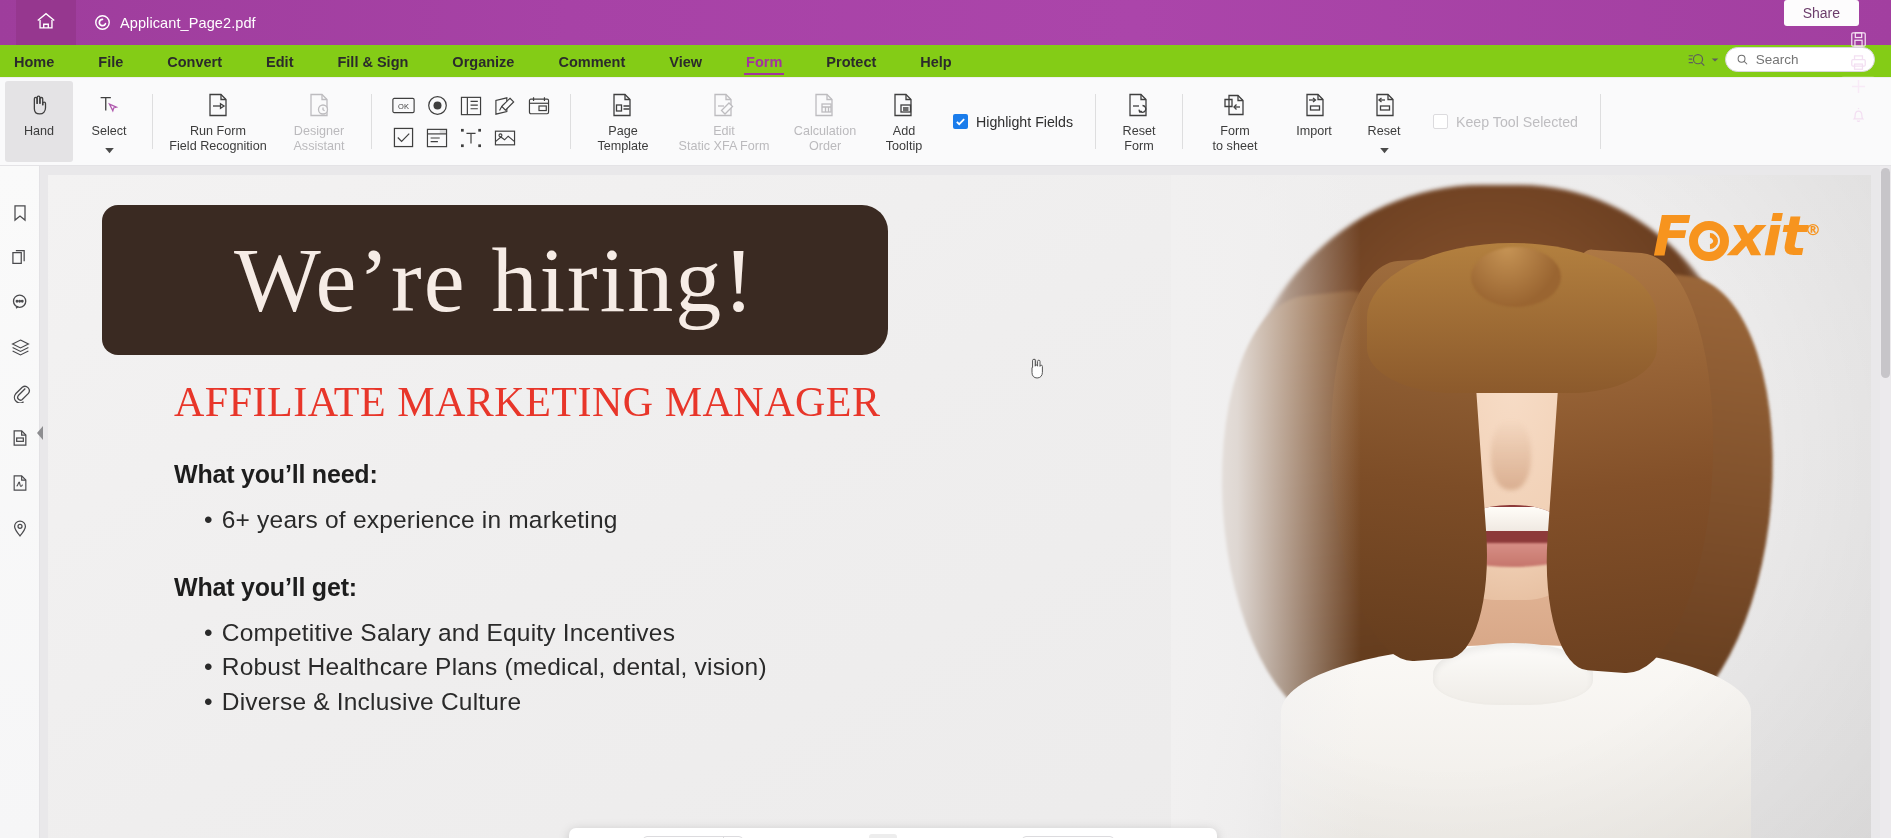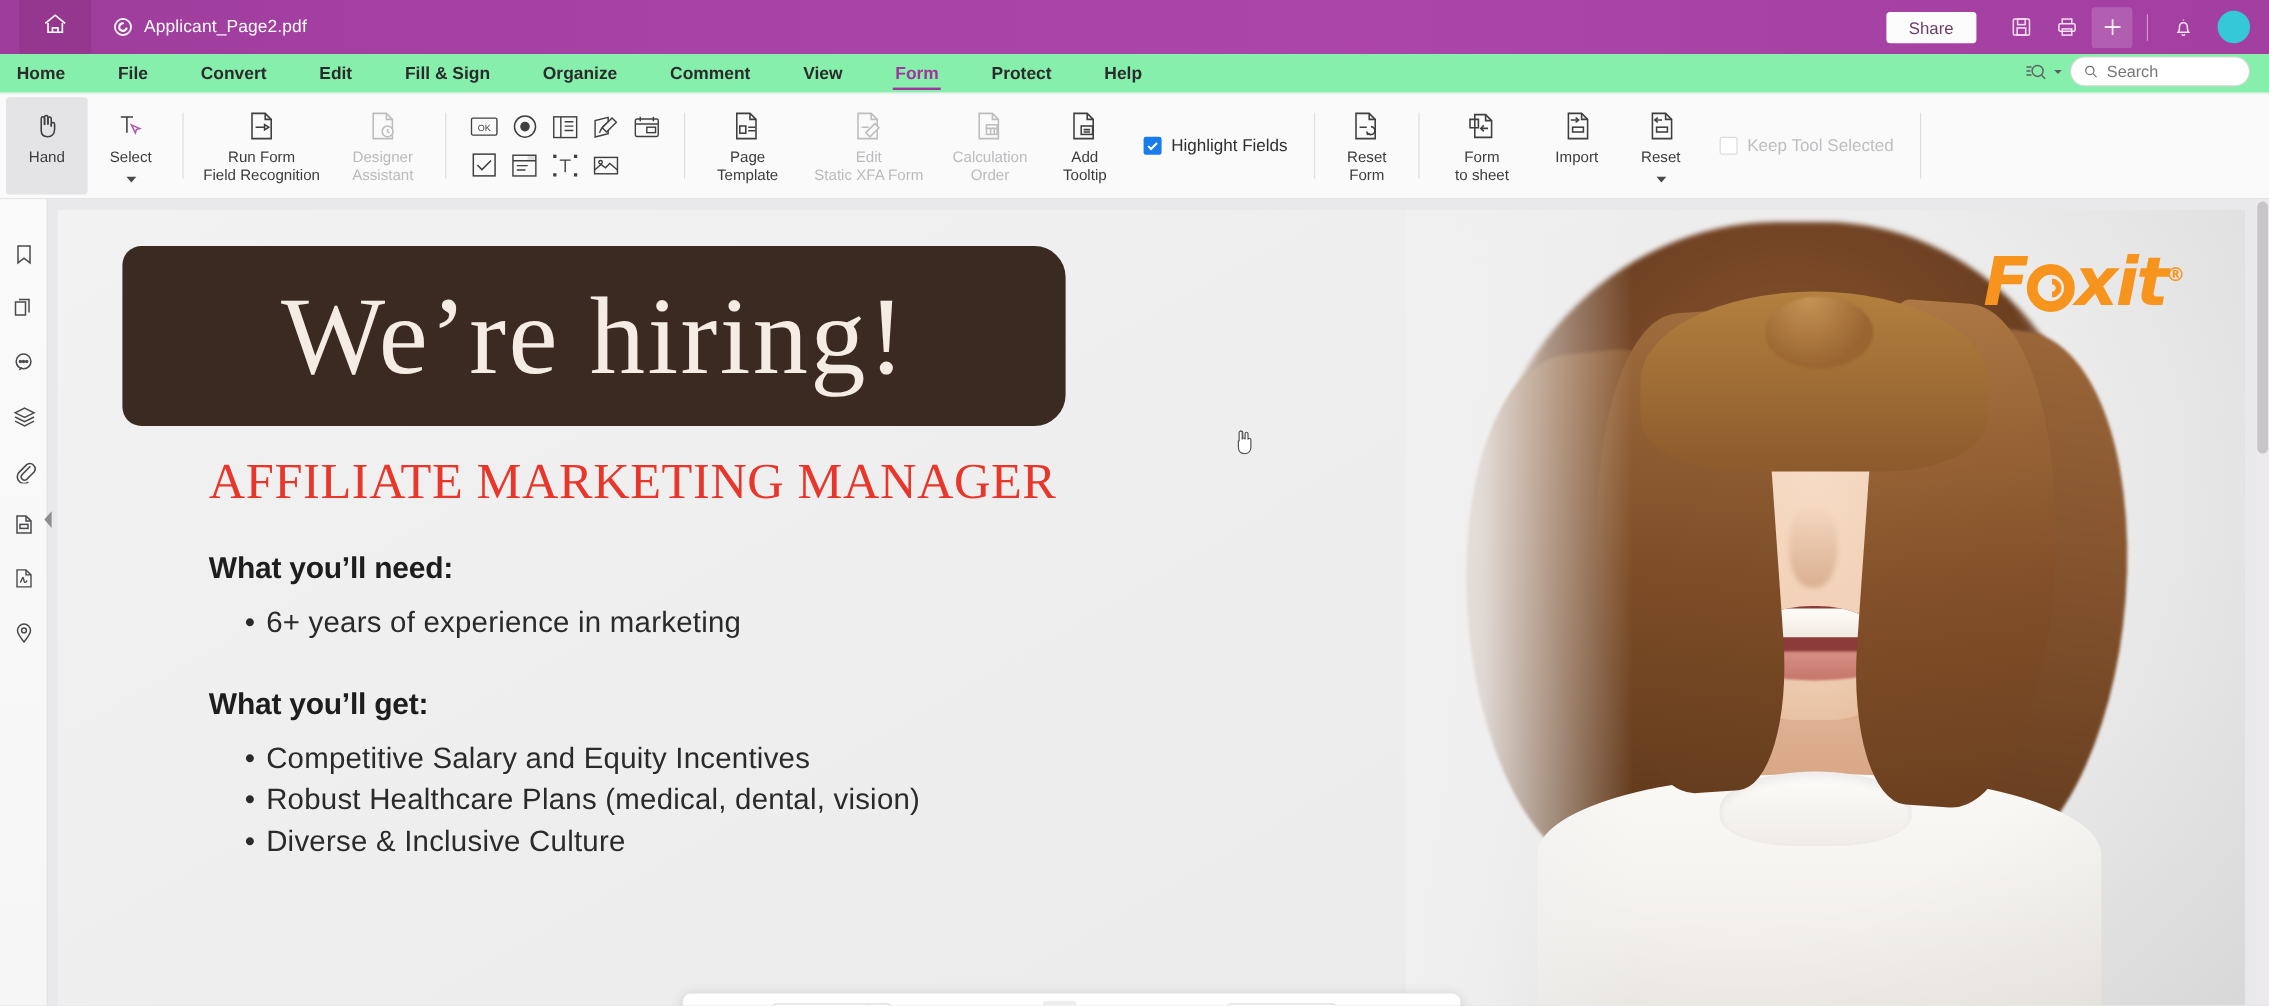--- a/index.html
+++ b/index.html
@@ -33,42 +33,42 @@
     height: 45px; display: flex; align-items: center; gap: 9px;
     padding: 0 22px 0 18px; cursor: pointer;
   }
   .tab-doc .doc-ico { width: 17px; height: 17px; }
   .tab-title {
     color: #fff; font-size: 14.5px; letter-spacing: .1px; white-space: nowrap;
   }
   .title-right {
     position: relative; z-index:2;
     margin-left: auto; height: 45px;
-    display: flex; align-items: center; gap: 4px; padding-right: 16px;
+    display: flex; align-items: flex-end; gap: 4px; padding-right: 16px; flex-direction: column;
   }
   .share-btn {
     background: #fdfcfd; color: #6c3d6b;
     font-size: 14px; padding: 5px 19px; border-radius: 3px;
     margin-right: 16px; cursor: pointer; white-space: nowrap;
   }
   .tb-icon {
     width: 34px; height: 34px; display: flex; align-items: center; justify-content: center;
     cursor: pointer; border-radius: 3px;
   }
   .tb-icon.active { background: rgba(255,255,255,0.16); }
   .tb-sep { width: 1px; height: 22px; background: rgba(255,255,255,.45); margin: 0 8px; }
   .avatar {
     width: 27px; height: 27px; border-radius: 50%;
     background: #35c9d8; margin-left: 8px; cursor: pointer;
   }
 
   
   .menubar {
     position: absolute; left: 0; top: 45px; width: 1891px; height: 33px;
-    background: #86efac;
+    background: #84cc16;
     display: flex; align-items: flex-end;
     border-bottom: 1px solid #f0eff1;
   }
   .menu-item {
     font-size: 14.5px; color: #2b2b2b; font-weight: bold;
     padding: 0 0 7px 0; margin: 0 22px; cursor: pointer; position: relative;
     white-space: nowrap;
   }
   .menu-item:first-child { margin-left: 14px; }
   .menu-item.selected { color: #a2349e; }

